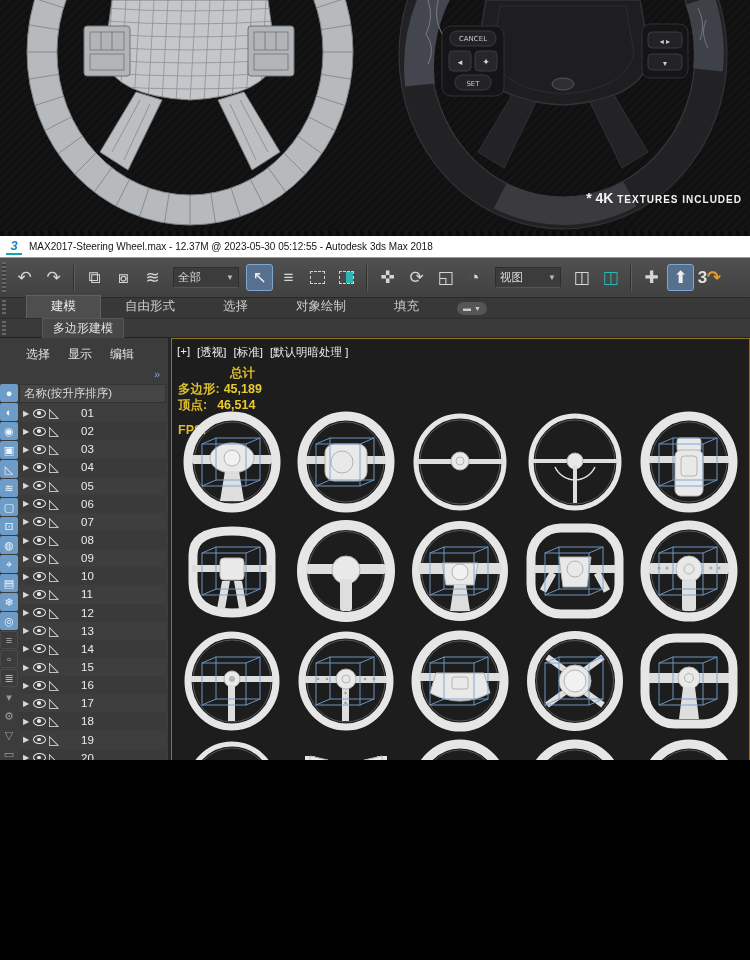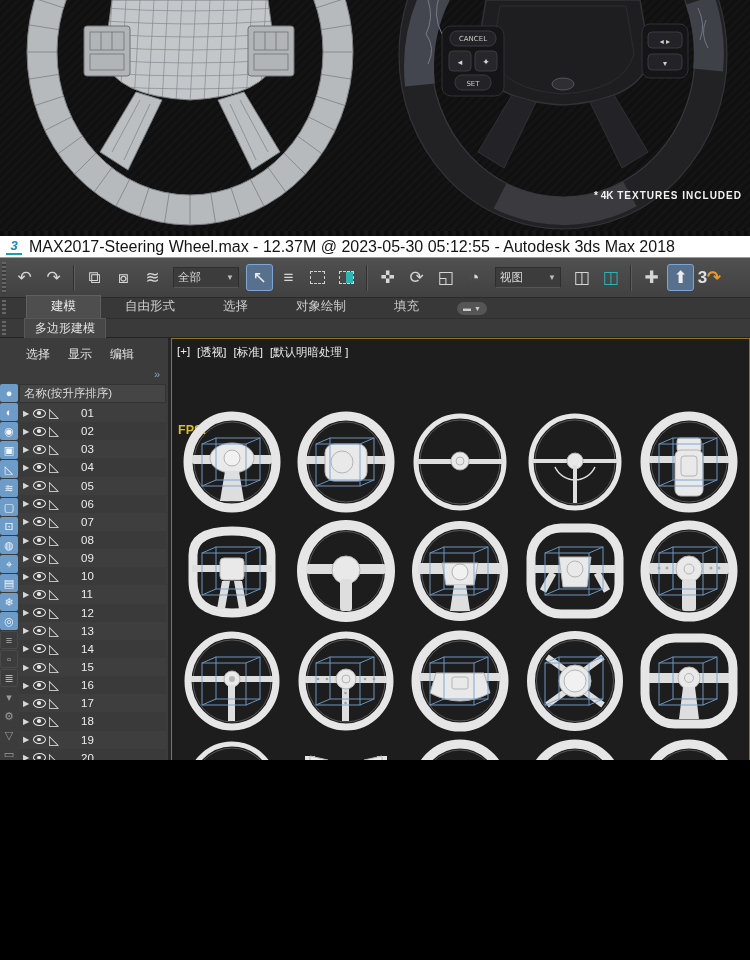--- a/index.html
+++ b/index.html
@@ -5,29 +5,29 @@
   * { margin:0; padding:0; box-sizing:border-box; }
   html,body { width:750px; background:#000; }
   body { font-family:"Liberation Sans","DejaVu Sans",sans-serif; -webkit-font-smoothing:antialiased; }
   .screen { position:relative; width:750px; height:760px; background:#2e2e2e; overflow:hidden; }
 
   
   .hero { position:relative; width:750px; height:236px; background:
      repeating-linear-gradient(135deg,#141414 0 3px,#101010 3px 6px); overflow:hidden; }
   .hero svg { position:absolute; left:0; top:0; }
   .texture-note { position:absolute; right:8px; top:190px; color:#f2f2f2; font-weight:bold; letter-spacing:1px; font-size:10px; }
-  .texture-note b { font-size:10px; letter-spacing:0; }
+  .texture-note b { font-size:14px; letter-spacing:0; }
   .hero-bottom-strip { position:absolute; left:0; bottom:0; width:100%; height:5px;
      background:repeating-linear-gradient(90deg,#0c0c0c 0 4px,#161616 4px 8px); }
 
   
   .titlebar { display:flex; align-items:center; height:22px; background:#ffffff; padding:0 6px; border-bottom:1px solid #9a9a9a; }
   .logo3 { display:inline-flex; align-items:center; justify-content:center; width:16px; height:16px; margin-right:7px;
      color:#1d86c8; font-weight:bold; font-size:13px; font-style:italic; border-bottom:2px solid #13a3a8; }
-  .title-text { color:#141414; font-size:16px; white-space:nowrap; }
+  .title-text { color:#141414; font-size:10px; white-space:nowrap; }
 
   
   .menubar { display:flex; align-items:center; gap:0; height:19px; background:#2c2c2c; padding-left:8px; border-bottom:1px solid #1d1d1d; }
   .menu-item { color:#e3e3e3; font-size:12px; padding:0 10px; cursor:default; white-space:nowrap; }
 
   
   .toolbar { display:flex; align-items:center; height:40px; background:linear-gradient(#505050,#414141); padding-left:10px; border-bottom:1px solid #2a2a2a; position:relative; }
   .toolbar::before { content:""; position:absolute; left:2px; top:4px; bottom:4px; width:4px;
      background:repeating-linear-gradient(#666 0 2px,#3a3a3a 2px 4px); }
   .tb-icon { width:27px; height:27px; display:flex; align-items:center; justify-content:center;
@@ -43,21 +43,21 @@
   .tb-3 .hook { color:#e89b2a; }
 
   
   .ribbon-tabs { display:flex; align-items:flex-end; height:21px; background:#383838; padding-left:26px; position:relative; border-bottom:1px solid #2e2e2e; }
   .ribbon-tabs::before { content:""; position:absolute; left:2px; top:2px; bottom:2px; width:4px;
      background:repeating-linear-gradient(#666 0 2px,#3a3a3a 2px 4px); }
   .rtab { color:#cfcfcf; font-size:12.5px; padding:2px 24px 3px; }
   .rtab.active { background:#4e4e4e; border:1px solid #606060; border-bottom:none; color:#ececec; }
   .rtab-more { margin-left:14px; margin-bottom:3px; width:30px; height:13px; background:#555; border-radius:7px;
      display:flex; align-items:center; justify-content:center; color:#ccc; font-size:8px; gap:3px; }
-  .ribbon-panelrow { display:flex; align-items:center; height:19px; background:#3a3a3a; padding-left:24px; border-bottom:1px solid #222; position:relative; }
+  .ribbon-panelrow { display:flex; align-items:center; height:19px; background:#3a3a3a; padding-left:42px; border-bottom:1px solid #222; position:relative; }
   .ribbon-panelrow::before { content:""; position:absolute; left:2px; top:2px; bottom:2px; width:4px;
      background:repeating-linear-gradient(#666 0 2px,#3a3a3a 2px 4px); }
   .ptab { background:#474747; border:1px solid #575757; border-bottom:none; color:#e0e0e0; font-size:12px; padding:1px 10px 2px; }
 
   
   .main { position:relative; display:flex; height:602px; background:#262626; }
 
   
   .explorer { position:relative; width:168px; background:#3c3c3c; flex:none; }
   .exp-menu { display:flex; gap:18px; padding:8px 0 0 26px; }
@@ -444,20 +444,25 @@
         </div>
     </div>
 
     <div class="viewport">
       <div class="vp-label" id="vplabel">
           <span>[+]</span>
           <span>[透视]</span>
           <span>[标准]</span>
           <span>[默认明暗处理 ]</span>
         </div>
+      <div class="vp-stats">
+        <div class="total">总计</div>
+        <div><span>多边形:</span><span class="val">45,189</span></div>
+        <div><span>顶点:</span><span class="val" style="padding-left:10px">46,514</span></div>
+      </div>
       <div class="vp-fps">FPS:</div>
 
       <div class="wheel-grid" id="wheelgrid">
           <div class="wheel-cell">
             <svg width="104" height="100" viewBox="0 0 104 100">
               <ellipse cx="52" cy="50" rx="44" ry="46" fill="none" stroke="#e6e6e6" stroke-width="9"></ellipse>
               <ellipse cx="52" cy="50" rx="38" ry="40" fill="none" stroke="#9c9c9c" stroke-width="0.8" opacity="0.55"></ellipse>
               <rect x="12" y="43" width="80" height="9" rx="2" fill="#dedede"></rect>
               <ellipse cx="52" cy="46" rx="22" ry="15" fill="#e9e9e9" stroke="#b4b4b4"></ellipse>
               <circle cx="52" cy="46" r="8" fill="#f1f1f1" stroke="#b4b4b4"></circle>

